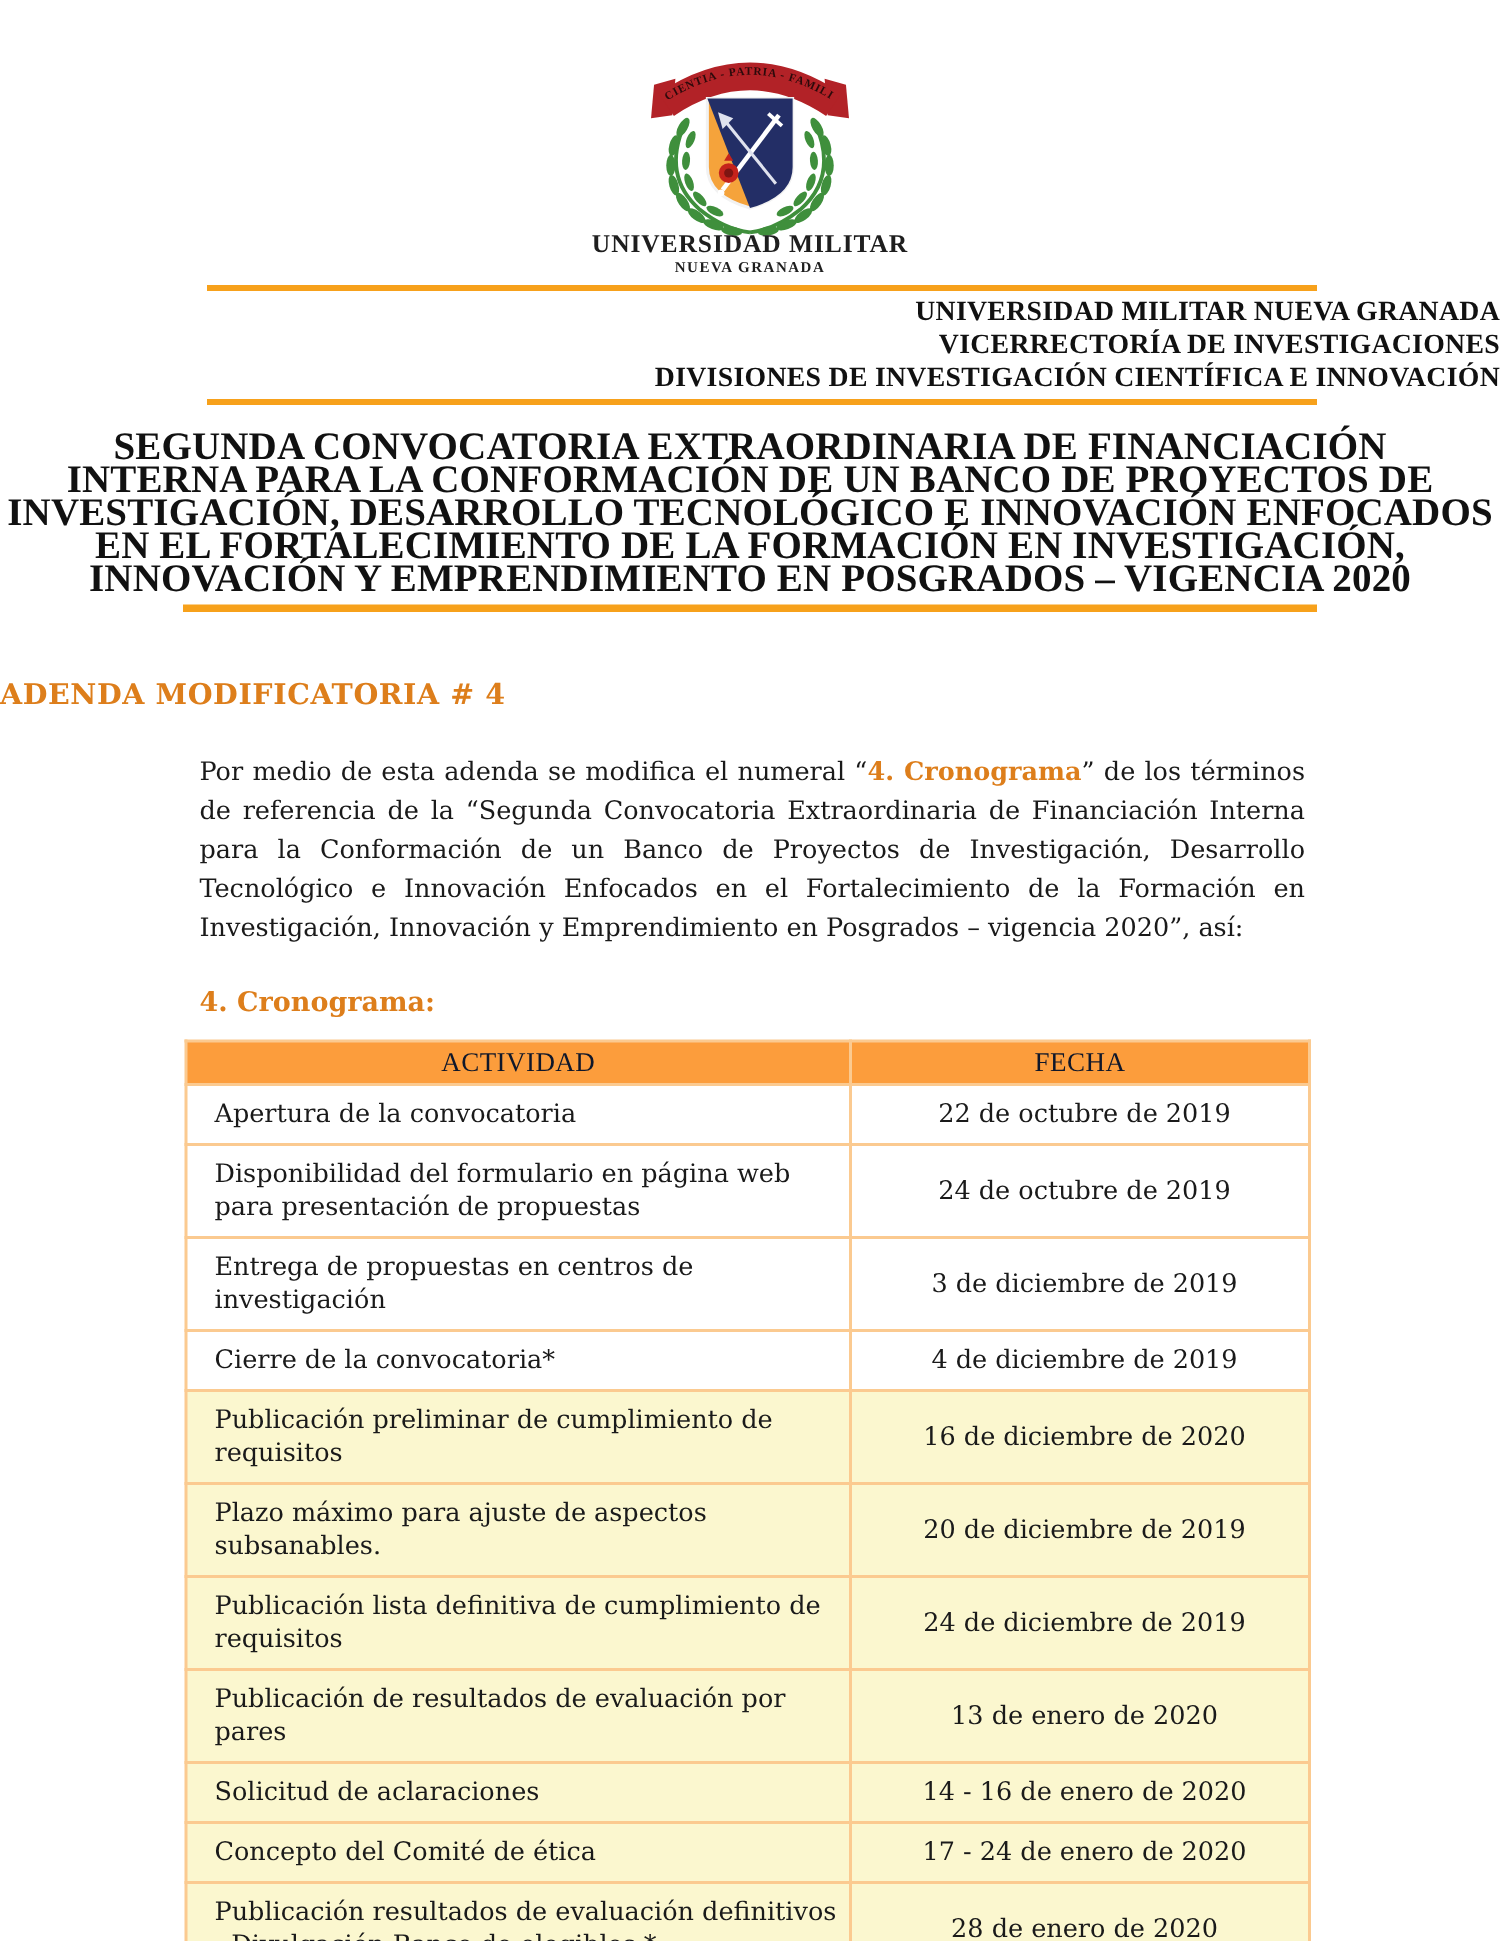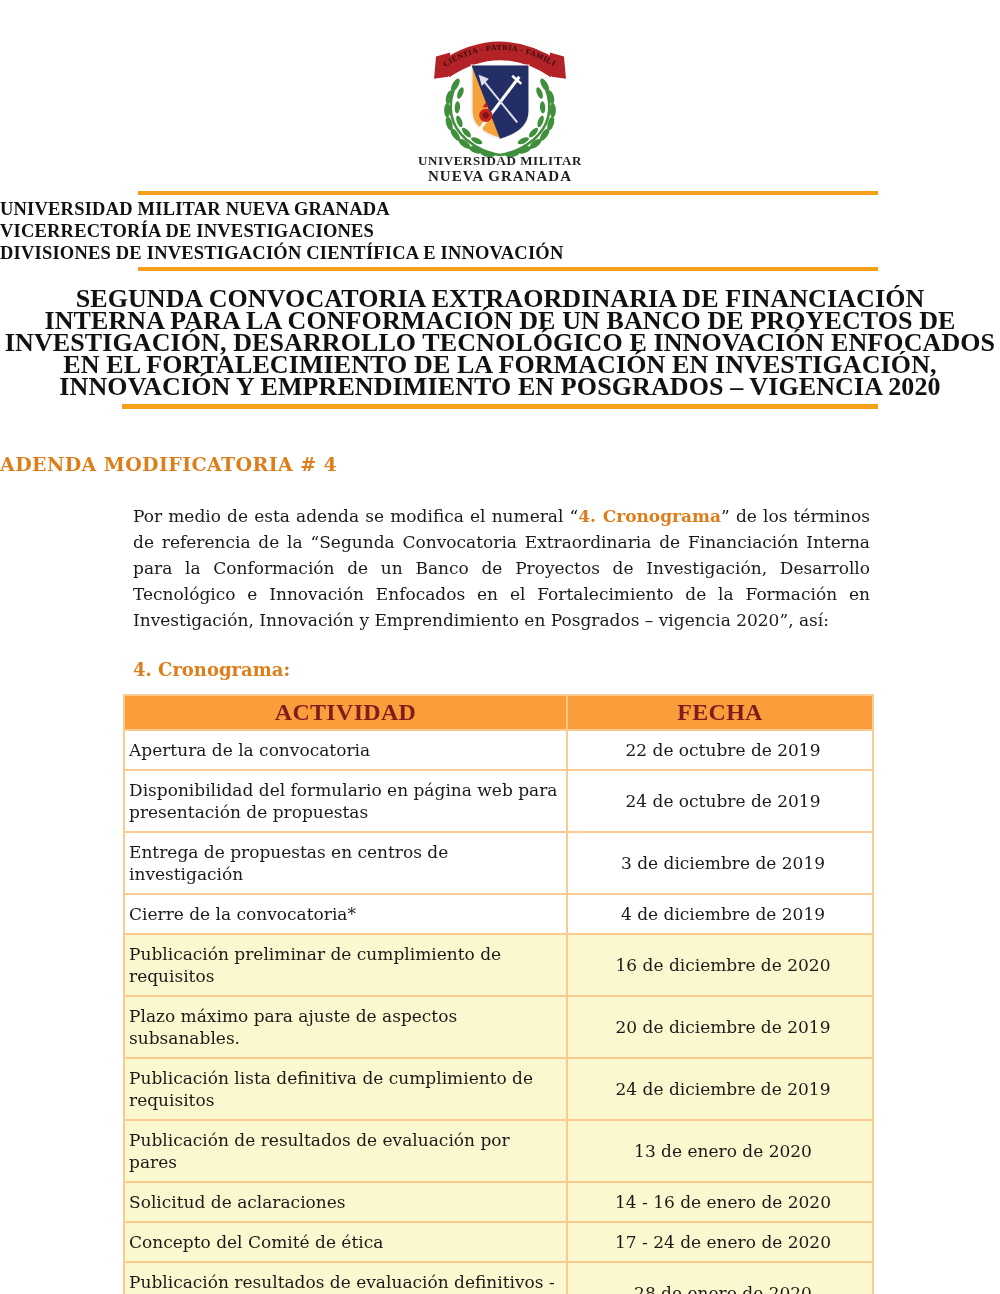--- a/index.html
+++ b/index.html
@@ -10,41 +10,41 @@
     --shade:#FBF7CF;
   }
   *{margin:0;padding:0;box-sizing:border-box;}
   html,body{background:#fff;}
   body{width:1000px;height:1294px;overflow:hidden;font-family:"DejaVu Serif",serif;color:#1a1a1a;}
   .page{position:relative;width:1000px;height:1294px;background:#fff;}
 
   .logo-wrap{padding-top:24px;text-align:center;}
   .crest{display:block;margin:0 auto;}
   .logo-name{font-family:"Liberation Serif",serif;font-weight:bold;color:#1e1e1e;line-height:1.1;margin-top:-4px;}
-  .logo-name .l1{font-size:13px;letter-spacing:.6px;}
-  .logo-name .l2{font-size:15px;letter-spacing:1px;}
+  .logo-name .l1{font-size:17px;letter-spacing:.6px;}
+  .logo-name .l2{font-size:10px;letter-spacing:1px;}
 
   .rule-thin{height:4px;background:var(--rule);margin:0 122px 0 138px;}
   .rule-thick{height:5px;background:var(--rule);margin:0 122px;}
 
-  .org-header{margin:3px 0;text-align:left;font-family:"Liberation Serif",serif;font-weight:bold;font-size:18.5px;line-height:22px;color:#111;letter-spacing:.2px;}
+  .org-header{margin:3px 0;text-align:right;font-family:"Liberation Serif",serif;font-weight:bold;font-size:18.5px;line-height:22px;color:#111;letter-spacing:.2px;}
   .doc-title{margin-top:17px;text-align:center;font-family:"Liberation Serif",serif;font-weight:bold;font-size:26px;line-height:22px;color:#111;letter-spacing:.1px;}
   .doc-title + .rule-thick{margin-top:6px;}
 
   .adenda-heading{margin-top:44px;color:var(--accent);font-weight:bold;font-size:19px;letter-spacing:.4px;}
 
   .paragraph{margin:28px 130px 0 133px;text-align:justify;font-size:17px;line-height:26px;}
   .paragraph .hl{color:var(--accent);font-weight:bold;}
 
   .section-heading{margin:26px 0 0 133px;color:var(--accent);font-weight:bold;font-size:18px;}
 
   table.cronograma{margin:14px 0 0 123px;width:749px;border-collapse:collapse;font-size:17px;table-layout:fixed;}
-  .cronograma th{background:var(--th-bg);color:#7f1d1d;font-family:"Liberation Serif",serif;font-weight:bold;font-size:24px;padding:3px 4px;border:2px solid var(--tbl-border);letter-spacing:.3px;}
+  .cronograma th{background:var(--th-bg);color:#0f172a;font-family:"Liberation Serif",serif;font-weight:normal;font-size:18px;padding:3px 4px;border:2px solid var(--tbl-border);letter-spacing:.3px;}
   .cronograma td{border:2px solid var(--tbl-border);padding:8px 8px;vertical-align:middle;line-height:22px;background:#fff;}
-  .cronograma td.col-actividad{text-align:left;padding-left:4px;}
+  .cronograma td.col-actividad{text-align:left;padding-left:18px;}
   .cronograma col.c1{width:443px;}
   .cronograma col.c2{width:306px;}
   .cronograma td.col-fecha{text-align:center;padding-left:14px;}
   .cronograma tr.shaded td{background:var(--shade);}
 </style>
 </head>
 <body>
 
 <div class="page">
 

